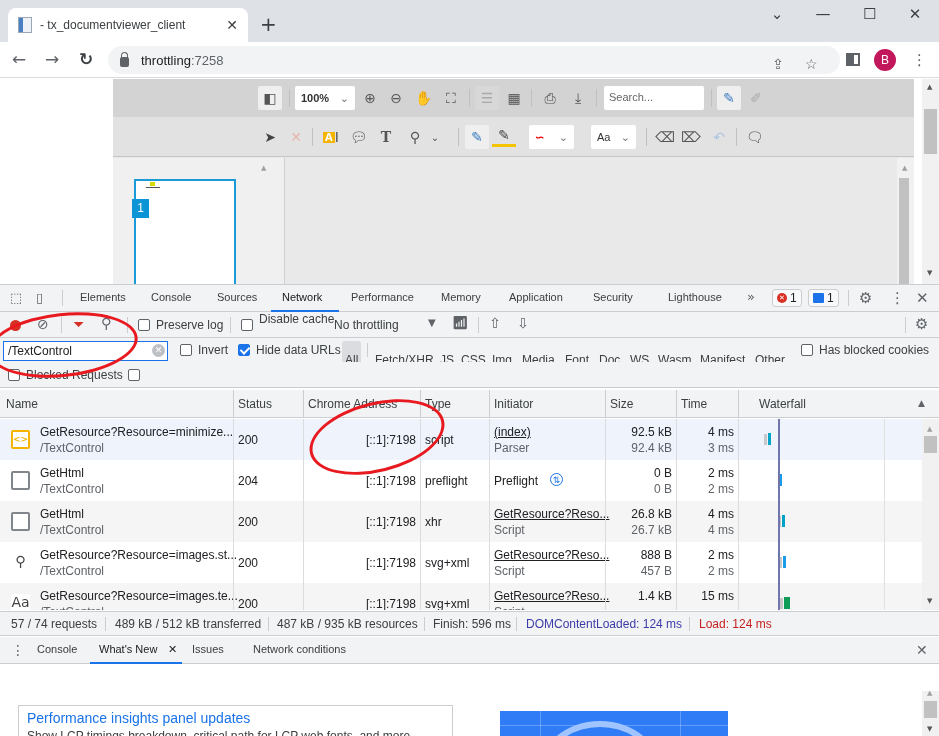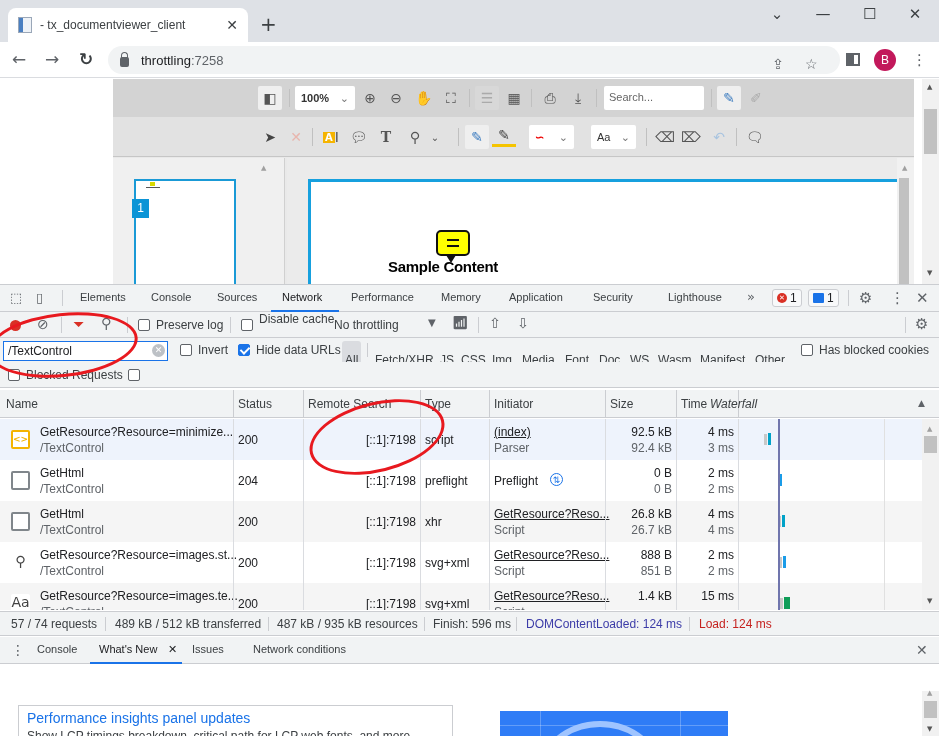--- a/index.html
+++ b/index.html
@@ -190,29 +190,20 @@
     <div id="thumbs">
       <div id="thumbpage">
         <span style="position:absolute;left:10px;top:4px;width:14px;height:3px;border-bottom:1px solid #555;">
             <span style="position:absolute;left:4px;top:-3px;width:5px;height:4px;background:#d8d800;"></span>
           </span>
       </div>
       <div id="pagenum">1</div>
       <div class="sb-arrow" style="left:148px;top:6px;">▲</div>
     </div>
 
-    <div id="docarea">
-      <div id="docpage">
-        <div id="annot">
-            <i style="top:7px;"></i>
-            <i style="top:13px;"></i>
-          </div>
-        <div id="doctext">Sample Content</div>
-      </div>
-    </div>
     <div class="sb-v" style="left:784px;top:79px;width:17px;height:126px;">
       <div class="sb-arrow" style="left:5px;top:6px;">▲</div>
       <div class="sb-thumb" style="left:2px;top:20px;width:10px;height:106px;"></div>
     </div>
   </div>
   <div class="sb-v" style="left:922px;top:0;width:17px;height:205px;">
     <div class="sb-arrow" style="left:5px;top:4px;color:#555;">▲</div>
     <div class="sb-thumb" style="left:2px;top:30px;width:13px;height:45px;"></div>
     <div class="sb-arrow" style="left:5px;top:190px;color:#555;">▼</div>
   </div>
@@ -299,31 +290,31 @@
     <span class="lbl" style="left:26px;top:6px;">Blocked Requests</span>
     <span class="cb" style="left:128px;top:7px;"></span>
     <span class="lbl" style="left:146px;top:6px;margin-top:28px;">3rd-party requests</span>
   </div>
 
   <div id="nt-header">
     <span class="nt-h" style="left:6px;">Name</span>
     <span class="nt-col" style="left:233px;"></span>
     <span class="nt-h" style="left:238px;">Status</span>
     <span class="nt-col" style="left:303px;"></span>
-    <span class="nt-h" style="left:308px;">Remote Search</span>
+    <span class="nt-h" style="left:308px;">Chrome Address</span>
     <span class="nt-col" style="left:420px;"></span>
     <span class="nt-h" style="left:425px;">Type</span>
     <span class="nt-col" style="left:489px;"></span>
     <span class="nt-h" style="left:494px;">Initiator</span>
     <span class="nt-col" style="left:605px;"></span>
     <span class="nt-h" style="left:610px;">Size</span>
     <span class="nt-col" style="left:676px;"></span>
     <span class="nt-h" style="left:681px;">Time</span>
     <span class="nt-col" style="left:738px;"></span>
-    <span class="nt-h" style="left:710px;font-style:italic;">Waterfall</span>
+    <span class="nt-h" style="left:759px;">Waterfall</span>
     <span class="dt-icon" style="left:918px;top:8px;font-size:9px;">▲</span>
   </div>
 
   <div id="nt-body">
     <div id="rows-container">
         <div class="nt-row" style="top: 0px; background: rgb(238, 243, 252);">
           <span class="ficon script">&lt;&gt;</span>
           <span class="c" style="left:40px;top:6px;">GetResource?Resource=minimize...</span>
           <span class="c sub" style="left:40px;top:22px;">/TextControl</span>
           <span class="c" style="left:238px;top:14px;">200</span>
@@ -394,21 +385,21 @@
         <div class="nt-row" style="top: 123px; background: rgb(255, 255, 255);">
           <span class="ficon img">⚲</span>
           <span class="c" style="left:40px;top:6px;">GetResource?Resource=images.st...</span>
           <span class="c sub" style="left:40px;top:22px;">/TextControl</span>
           <span class="c" style="left:238px;top:14px;">200</span>
           <span class="c" style="right:506px;top:14px;">[::1]:7198</span>
           <span class="c" style="left:425px;top:14px;">svg+xml</span>
           <span class="c u" style="left:494px;top:6px;">GetResource?Reso...</span>
           <span class="c sub" style="left:494px;top:22px;">Script</span>
           <span class="c" style="right:250px;top:6px;">888 B</span>
-          <span class="c sub" style="right:250px;top:22px;">851 B</span>
+          <span class="c sub" style="right:250px;top:22px;">457 B</span>
           <span class="c" style="right:188px;top:6px;">2 ms</span>
           <span class="c sub" style="right:188px;top:22px;">2 ms</span>
           <span style="position:absolute;left:233px;top:0;width:1px;height:41px;background:#dadce0;"></span>
           <span style="position:absolute;left:303px;top:0;width:1px;height:41px;background:#dadce0;"></span>
           <span style="position:absolute;left:420px;top:0;width:1px;height:41px;background:#dadce0;"></span>
           <span style="position:absolute;left:489px;top:0;width:1px;height:41px;background:#dadce0;"></span>
           <span style="position:absolute;left:605px;top:0;width:1px;height:41px;background:#dadce0;"></span>
           <span style="position:absolute;left:676px;top:0;width:1px;height:41px;background:#dadce0;"></span>
           <span style="position:absolute;left:738px;top:0;width:1px;height:41px;background:#dadce0;"></span>
           <span class="wbar" style="left: 779px; top: 15px; width: 3px; background: rgb(200, 200, 200);"></span>

